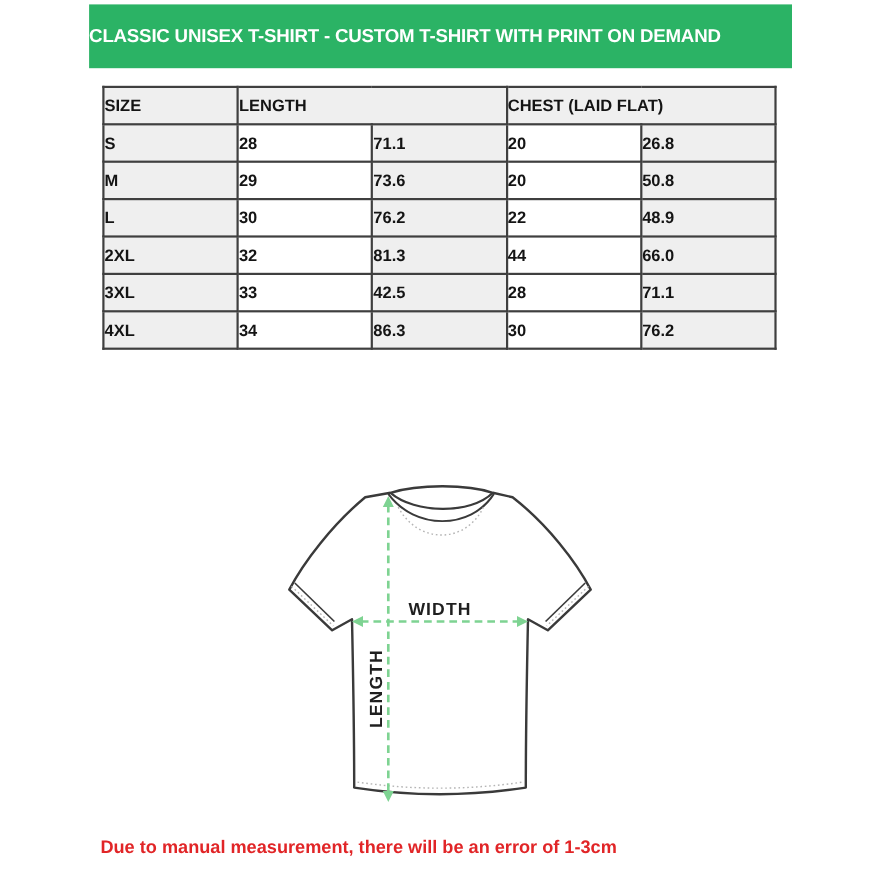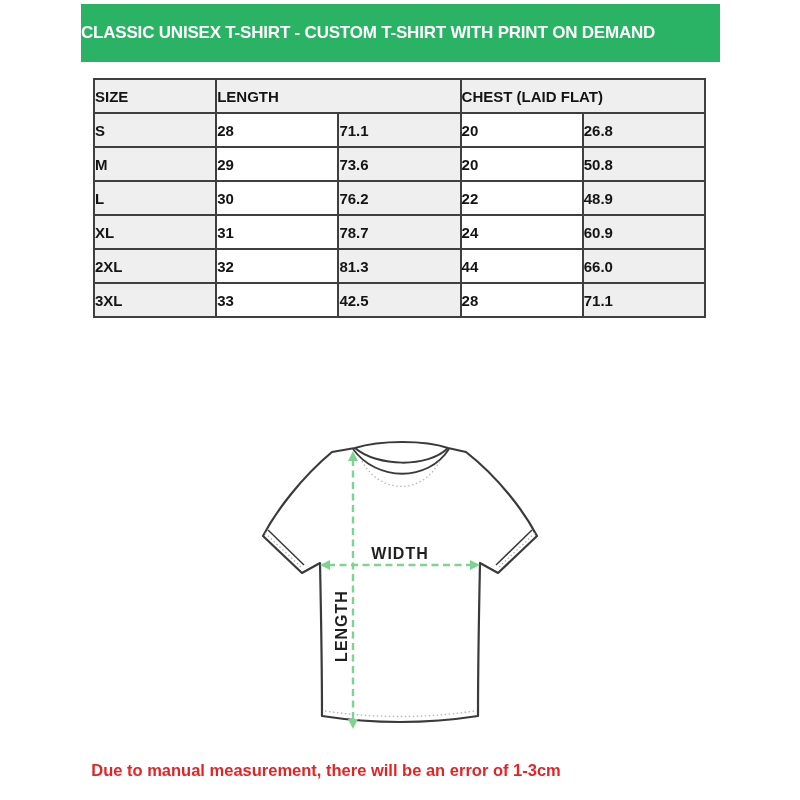--- a/index.html
+++ b/index.html
@@ -79,39 +79,39 @@
         <td class="g">50.8</td>
       </tr>
       <tr>
         <td class="g">L</td>
         <td>30</td>
         <td class="g">76.2</td>
         <td>22</td>
         <td class="g">48.9</td>
       </tr>
       <tr>
-        <td class="g">XL</td>
-        <td>31</td>
-        <td class="g">78.7</td>
-        <td>24</td>
-        <td class="g">60.9</td>
-      </tr>
-      <tr>
         <td class="g">2XL</td>
         <td>32</td>
         <td class="g">81.3</td>
         <td>44</td>
         <td class="g">66.0</td>
       </tr>
       <tr>
         <td class="g">3XL</td>
         <td>33</td>
         <td class="g">42.5</td>
         <td>28</td>
         <td class="g">71.1</td>
+      </tr>
+      <tr>
+        <td class="g">4XL</td>
+        <td>34</td>
+        <td class="g">86.3</td>
+        <td>30</td>
+        <td class="g">76.2</td>
       </tr>
     </tbody>
   </table>
 
   <svg class="shirt-svg" viewBox="0 0 320 330" xmlns="http://www.w3.org/2000/svg">
 
     <path fill="#ffffff" stroke="#3a3a3a" stroke-width="2.2" stroke-linejoin="round" d="M115,15 C140,7 185,7 208,15 L226,19
              C258,44 284,78 297,103
              L258,140 L240,130
              C239,178 238,235 238,283

